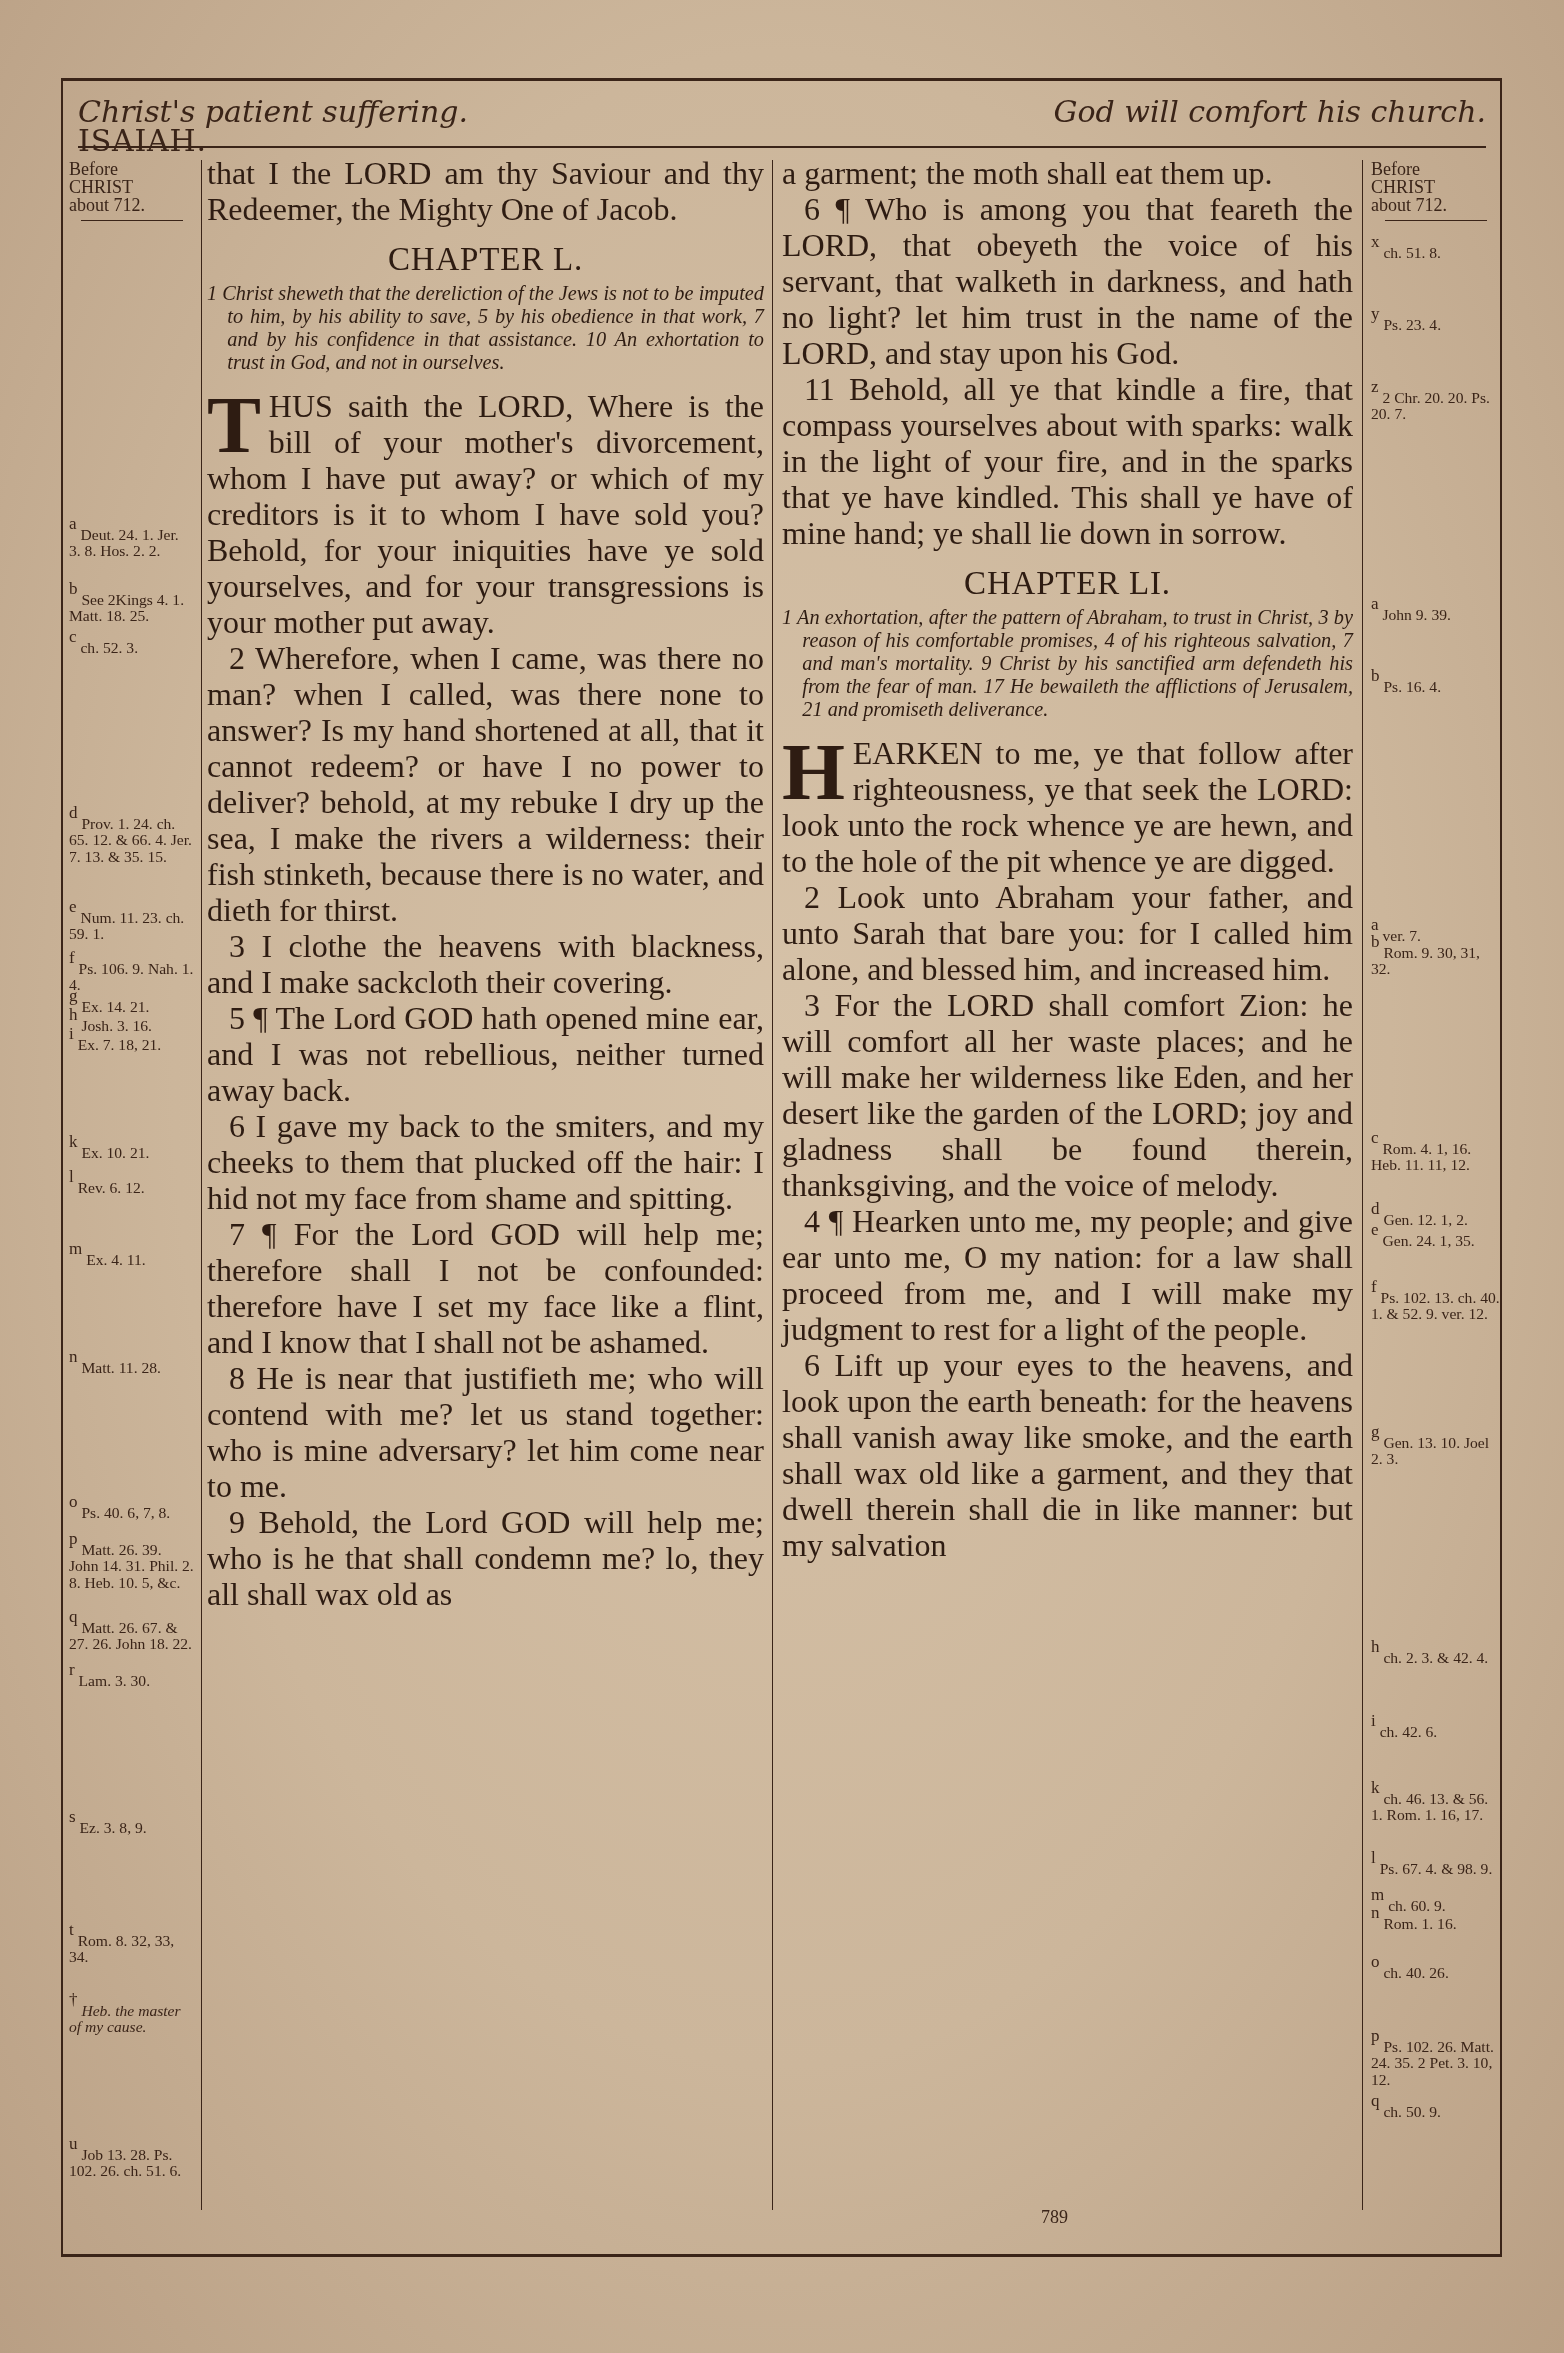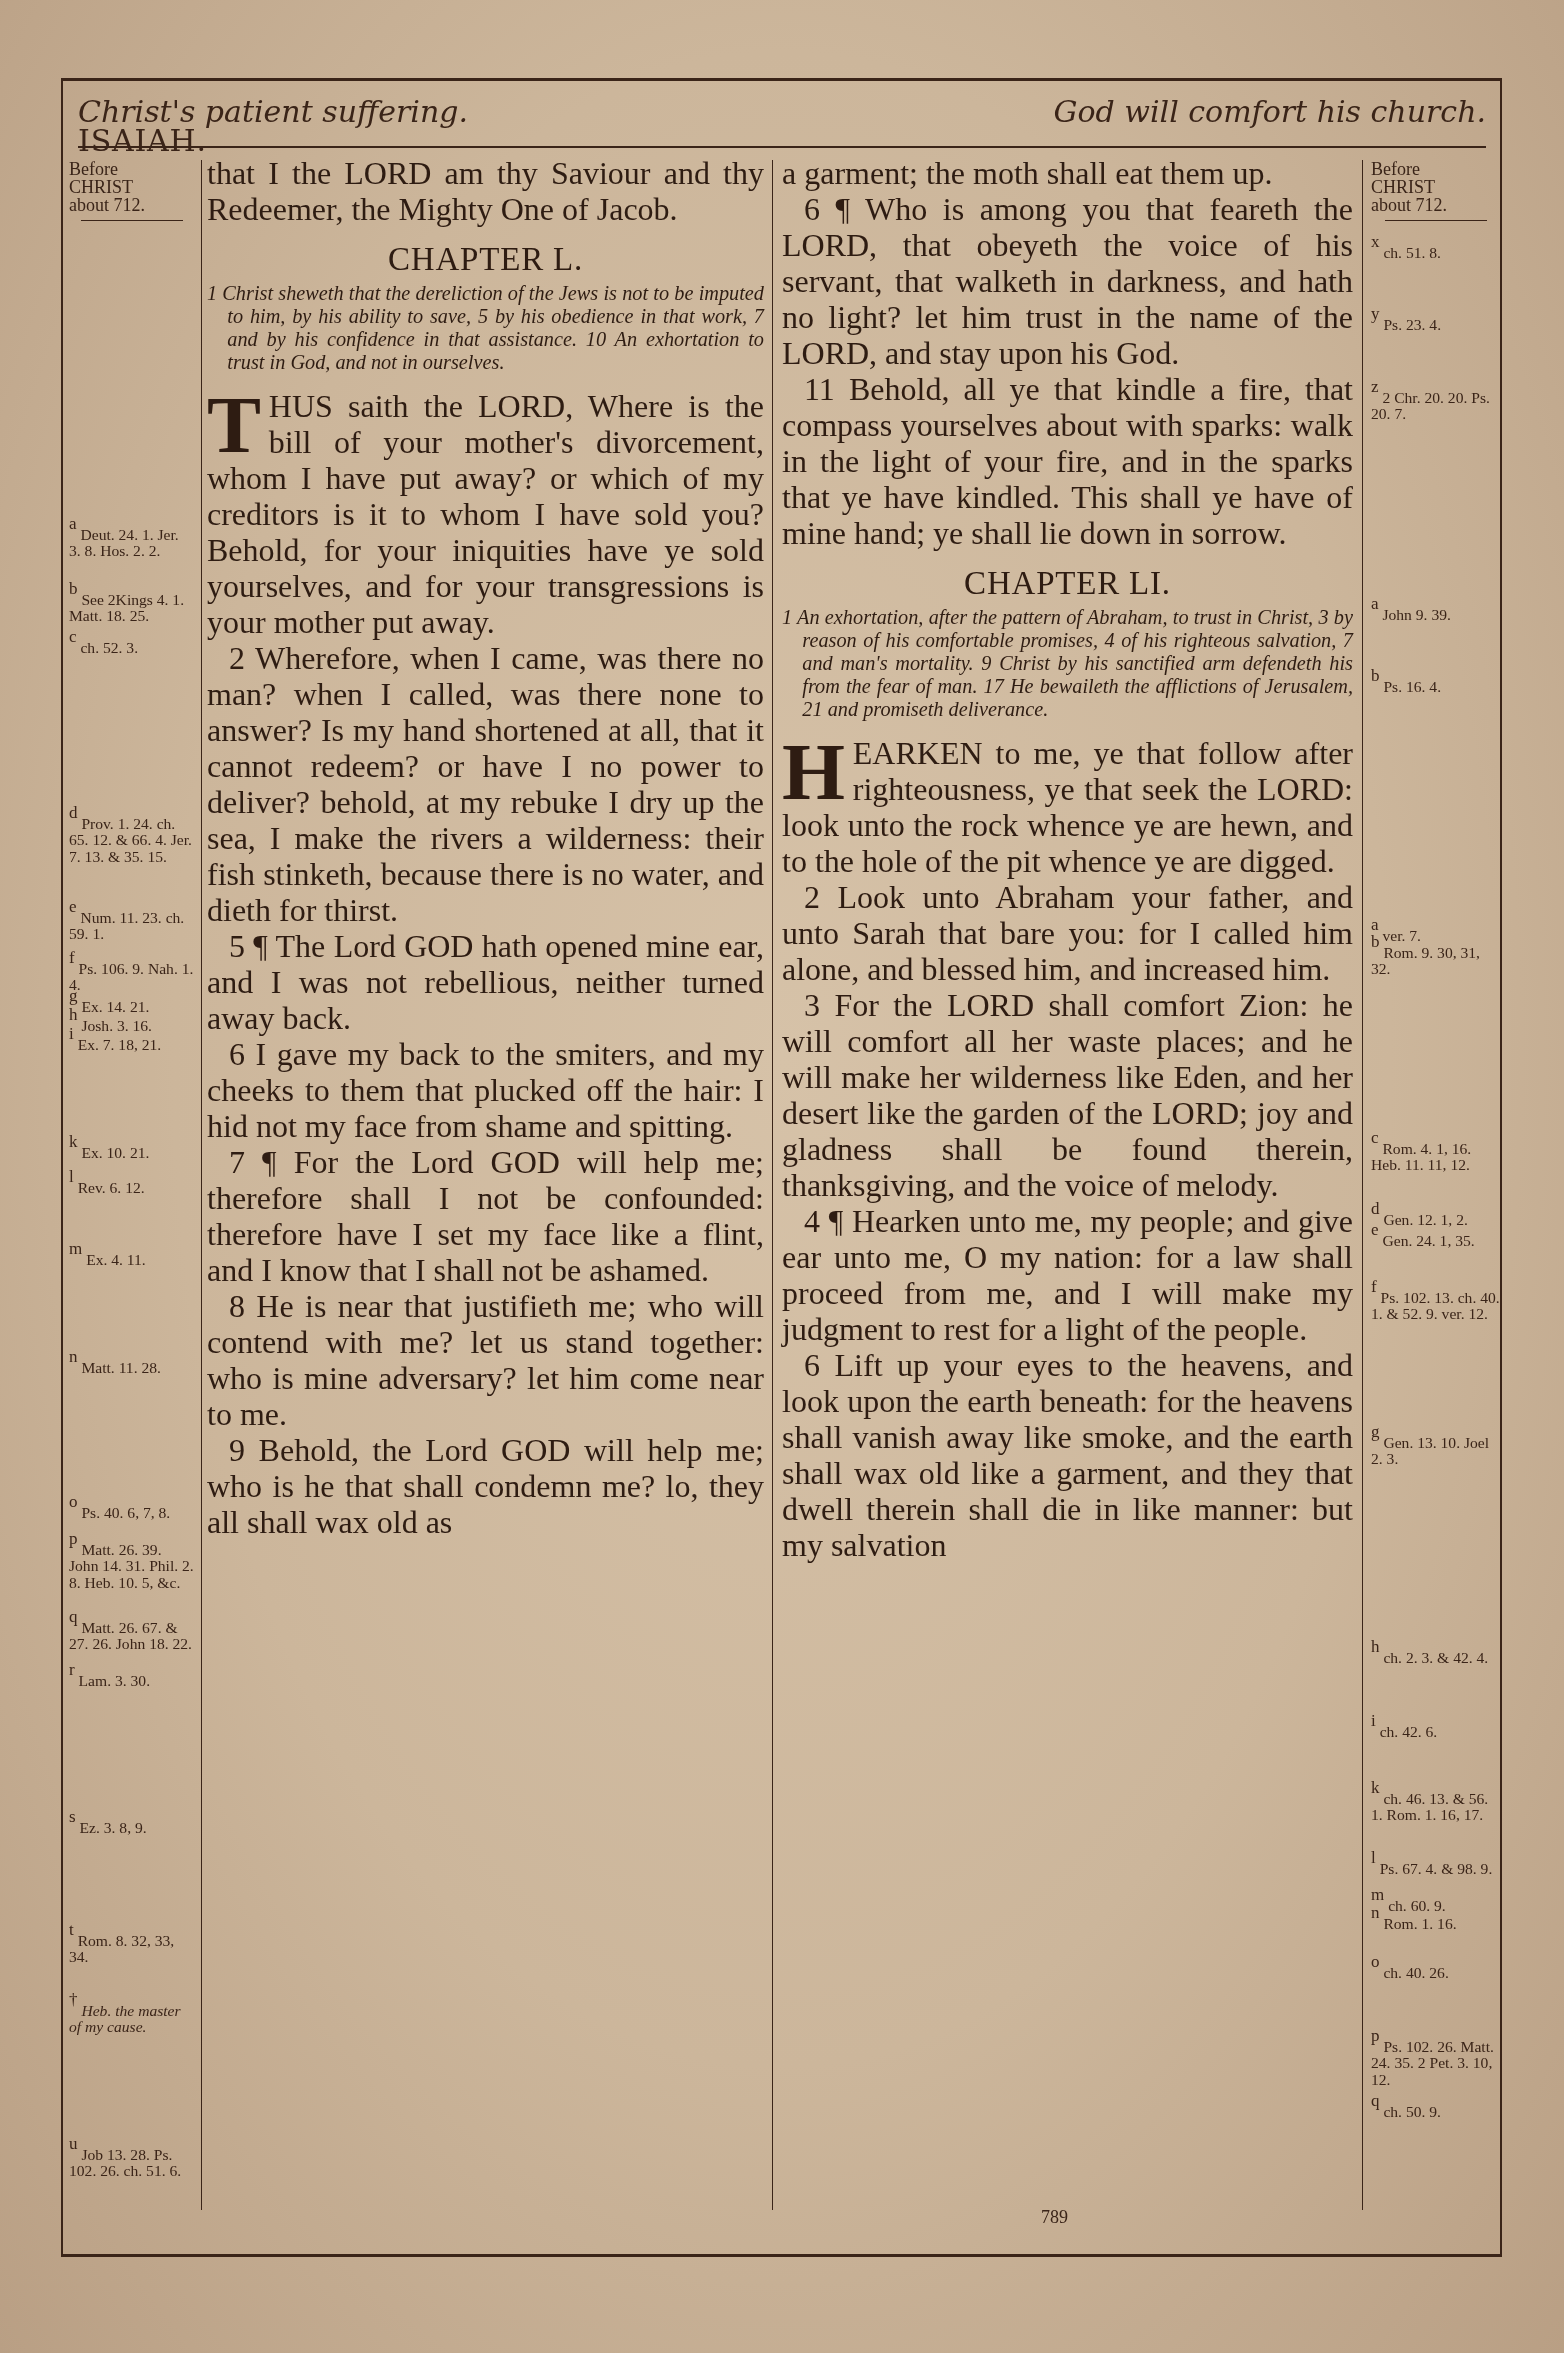--- a/index.html
+++ b/index.html
@@ -90,20 +90,21 @@
 <div class="vrule" style="left:201px"></div>
 <div class="vrule" style="left:772px"></div>
 <div class="vrule" style="left:1362px"></div>
 
 <div class="col col-left">
   <p>that I the LORD am thy Saviour and thy Redeemer, the Mighty One of Jacob.</p>
   <p class="chap">CHAPTER L.</p>
   <p class="summary">1 Christ sheweth that the dereliction of the Jews is not to be imputed to him, by his ability to save, 5 by his obedience in that work, 7 and by his confidence in that assistance. 10 An exhortation to trust in God, and not in ourselves.</p>
   <p><span class="dropcap">T</span><span>HUS saith the LORD, Where is the bill of your mother's divorcement, whom I have put away? or which of my creditors is it to whom I have sold you? Behold, for your iniquities have ye sold yourselves, and for your transgressions is your mother put away.</span></p>
   <p class="indent"><span>2</span> <span>Wherefore, when I came, was there no man? when I called, was there none to answer? Is my hand shortened at all, that it cannot redeem? or have I no power to deliver? behold, at my rebuke I dry up the sea, I make the rivers a wilderness: their fish stinketh, because there is no water, and dieth for thirst.</span></p>
+  <p class="indent"><span>3</span> <span>I clothe the heavens with blackness, and I make sackcloth their covering.</span></p>
   <p class="indent"><span>5</span> <span>¶ The Lord GOD hath opened mine ear, and I was not rebellious, neither turned away back.</span></p>
   <p class="indent"><span>6</span> <span>I gave my back to the smiters, and my cheeks to them that plucked off the hair: I hid not my face from shame and spitting.</span></p>
   <p class="indent"><span>7</span> <span>¶ For the Lord GOD will help me; therefore shall I not be confounded: therefore have I set my face like a flint, and I know that I shall not be ashamed.</span></p>
   <p class="indent"><span>8</span> <span>He is near that justifieth me; who will contend with me? let us stand together: who is mine adversary? let him come near to me.</span></p>
   <p class="indent"><span>9</span> <span>Behold, the Lord GOD will help me; who is he that shall condemn me? lo, they all shall wax old as</span></p>
 </div>
 
 <div class="col col-right">
   <p>a garment; the moth shall eat them up.</p>
   <p class="indent"><span>6</span> <span>¶ Who is among you that feareth the LORD, that obeyeth the voice of his servant, that walketh in darkness, and hath no light? let him trust in the name of the LORD, and stay upon his God.</span></p>

